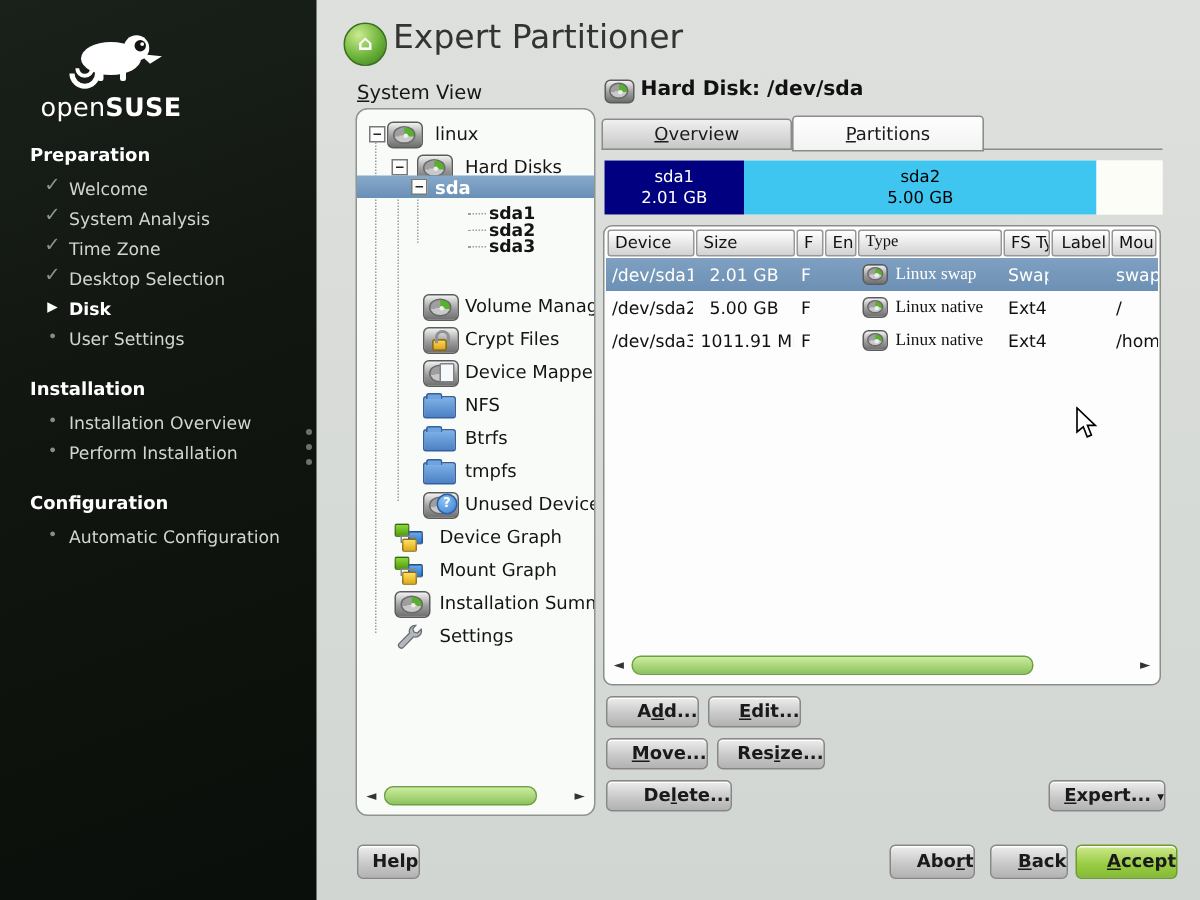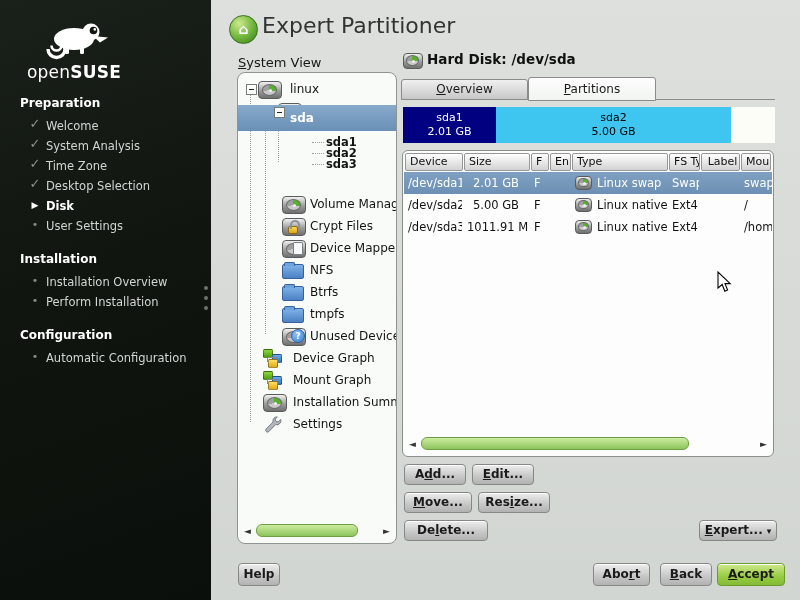--- a/index.html
+++ b/index.html
@@ -93,26 +93,26 @@
   .th{background:linear-gradient(#ffffff,#d2d2d2);border:1px solid #979797;border-radius:2px;
       font-size:11px;color:#111;padding:1px 0 0 4px;box-sizing:border-box;overflow:hidden;white-space:nowrap;}
   .trr{position:absolute;left:1px;right:1px;height:22px;display:flex;gap:1px;align-items:center;
        font-size:11.5px;color:#111;}
   .trr.sel{background:linear-gradient(#7fa0c1,#6c90b4);color:#fff;}
   .td{overflow:hidden;white-space:nowrap;padding-left:4px;box-sizing:border-box;}
   .td.num{text-align:right;padding-right:10px;}
   .td.type{display:flex;align-items:center;gap:5px;}
   .td.type .dsk{position:relative;flex:0 0 auto;}
   .c0{width:58px;flex:none;} .c1{width:66px;flex:none;} .c2{width:18px;flex:none;}
-  .c3{width:21px;flex:none;} .c4{width:96px;flex:none;} .c5{width:31px;flex:none;}
+  .c3{width:21px;flex:none;} .c4{width:96px;flex:none;font-family:Liberation Serif, serif;} .c5{width:31px;flex:none;}
   .c6{width:39px;flex:none;text-align:center;} .c7{flex:1;}
   
   .btn{position:absolute;box-sizing:border-box;height:21px;border:1px solid #878787;border-radius:4px;
        background:linear-gradient(#eeeeee,#c9c9c9 55%,#b2b2b2);box-shadow:inset 0 1px 0 #fff;
-       font-size:12px;font-weight:bold;color:#1a1a1a;text-align:center;line-height:19px;cursor:default;}
+       font-size:12px;font-weight:bold;color:#1a1a1a;text-align:right;line-height:19px;cursor:default;}
   .btn.green{background:linear-gradient(#cfe98d,#97cb42 60%,#85bb35);border-color:#6d9c2e;}
   .caret{font-size:9px;margin-left:4px;}
   .footer-btn{height:23px;line-height:21px;}
   
   .cursor{position:absolute;z-index:50;}
 </style>
 </head>
 <body>
 
 <div id="screen">
@@ -191,21 +191,21 @@
     <div class="trow" style="top:5px;height:22px">
       <span class="exp" style="left:8px;top:6px"></span>
       <span class="ic dsk big" style="left:20px;top:3px"></span>
       <span class="tlb" style="left:52px">linux</span>
     </div>
     <div class="trow" style="top:27px;height:22px">
       <span class="exp" style="left:23px;top:6px"></span>
       <span class="ic dsk big" style="left:40px;top:3px"></span>
       <span class="tlb" style="left:72px">Hard Disks</span>
     </div>
-    <div class="trow selbar" style="top:32px;height:26px">
+    <div class="trow selbar" style="top:44px;height:15px">
       <span class="exp" style="left:36px;top:2px"></span>
       <span class="tlb" style="left:52px">sda</span>
     </div>
     <div class="trow small" style="top:63px;height:11px">
       <span class="stub" style="left:74px;width:12px"></span>
       <span class="tlb" style="left:88px">sda1</span>
     </div>
     <div class="trow small" style="top:74px;height:11px">
       <span class="stub" style="left:74px;width:12px"></span>
       <span class="tlb" style="left:88px">sda2</span>

